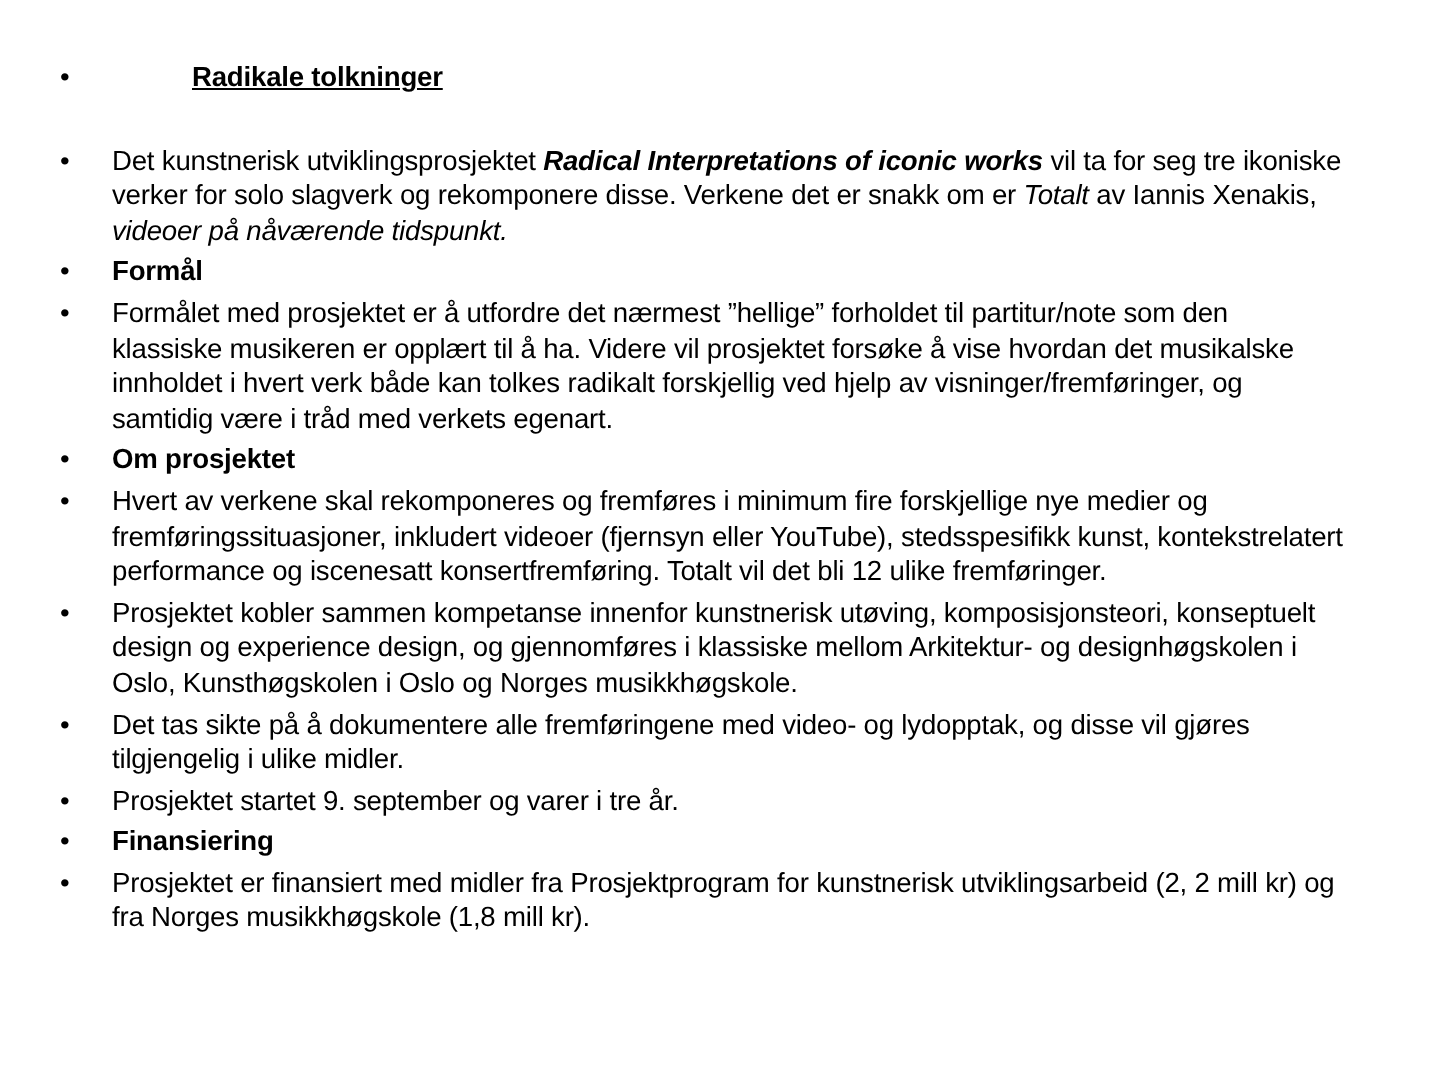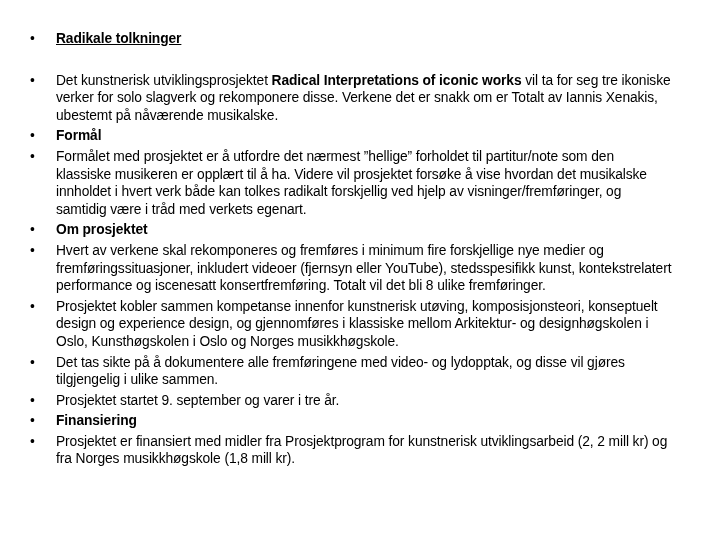--- a/index.html
+++ b/index.html
@@ -32,61 +32,61 @@
   .marker {
     flex: 0 0 26px;
     font-size: 13.8px;
     line-height: 17.6px;
   }
   .text {
     width: 616px;
     letter-spacing: -0.1px;
   }
   .b { font-weight: bold; }
-  .i { }
-  .u { text-decoration: underline; }
+  .i { font-style: italic; }
+  .u { text-decoration: underline; margin-left: 40px; }
   .spacer { height: 21px; }
 </style>
 </head>
 <body>
 
 <div class="slide">
   <div class="content">
       <div class="row">
         <span class="marker">•</span>
         <div class="text"><span class="b u">Radikale tolkninger</span></div>
       </div>
       <div class="spacer"></div>
       <div class="row">
         <span class="marker">•</span>
-        <div class="text"><span>Det kunstnerisk utviklingsprosjektet </span><span class="b i">Radical Interpretations of iconic works</span><span> vil ta for seg tre ikoniske verker for solo slagverk og rekomponere disse. Verkene det er snakk om er </span><span class="i">Totalt</span><span> av Iannis Xenakis, </span><span class="i">ubestemt på nåværende musikalske.</span></div>
+        <div class="text"><span>Det kunstnerisk utviklingsprosjektet </span><span class="b i">Radical Interpretations of iconic works</span><span> vil ta for seg tre ikoniske verker for solo slagverk og rekomponere disse. Verkene det er snakk om er </span><span class="i">Totalt</span><span> av Iannis Xenakis, </span><span class="i">videoer på nåværende tidspunkt.</span></div>
       </div>
       <div class="row">
         <span class="marker">•</span>
         <div class="text"><span class="b">Formål</span></div>
       </div>
       <div class="row">
         <span class="marker">•</span>
         <div class="text"><span>Formålet med prosjektet er å utfordre det nærmest ”hellige” forholdet til partitur/note som den klassiske musikeren er opplært til å ha. Videre vil prosjektet forsøke å vise hvordan det musikalske innholdet i hvert verk både kan tolkes radikalt forskjellig ved hjelp av visninger/fremføringer, og samtidig være i tråd med verkets egenart.</span></div>
       </div>
       <div class="row">
         <span class="marker">•</span>
         <div class="text"><span class="b">Om prosjektet</span></div>
       </div>
       <div class="row">
         <span class="marker">•</span>
-        <div class="text"><span>Hvert av verkene skal rekomponeres og fremføres i minimum fire forskjellige nye medier og fremføringssituasjoner, inkludert videoer (fjernsyn eller YouTube), stedsspesifikk kunst, kontekstrelatert performance og iscenesatt konsertfremføring. Totalt vil det bli 8 ulike fremføringer.</span></div>
+        <div class="text"><span>Hvert av verkene skal rekomponeres og fremføres i minimum fire forskjellige nye medier og fremføringssituasjoner, inkludert videoer (fjernsyn eller YouTube), stedsspesifikk kunst, kontekstrelatert performance og iscenesatt konsertfremføring. Totalt vil det bli 12 ulike fremføringer.</span></div>
       </div>
       <div class="row">
         <span class="marker">•</span>
         <div class="text"><span>Prosjektet kobler sammen kompetanse innenfor kunstnerisk utøving, komposisjonsteori, konseptuelt design og experience design, og gjennomføres i klassiske mellom Arkitektur- og designhøgskolen i Oslo, Kunsthøgskolen i Oslo og Norges musikkhøgskole.</span></div>
       </div>
       <div class="row">
         <span class="marker">•</span>
-        <div class="text"><span>Det tas sikte på å dokumentere alle fremføringene med video- og lydopptak, og disse vil gjøres tilgjengelig i ulike sammen.</span></div>
+        <div class="text"><span>Det tas sikte på å dokumentere alle fremføringene med video- og lydopptak, og disse vil gjøres tilgjengelig i ulike midler.</span></div>
       </div>
       <div class="row">
         <span class="marker">•</span>
         <div class="text"><span>Prosjektet startet 9. september og varer i tre år.</span></div>
       </div>
       <div class="row">
         <span class="marker">•</span>
         <div class="text"><span class="b">Finansiering</span></div>
       </div>
       <div class="row">

